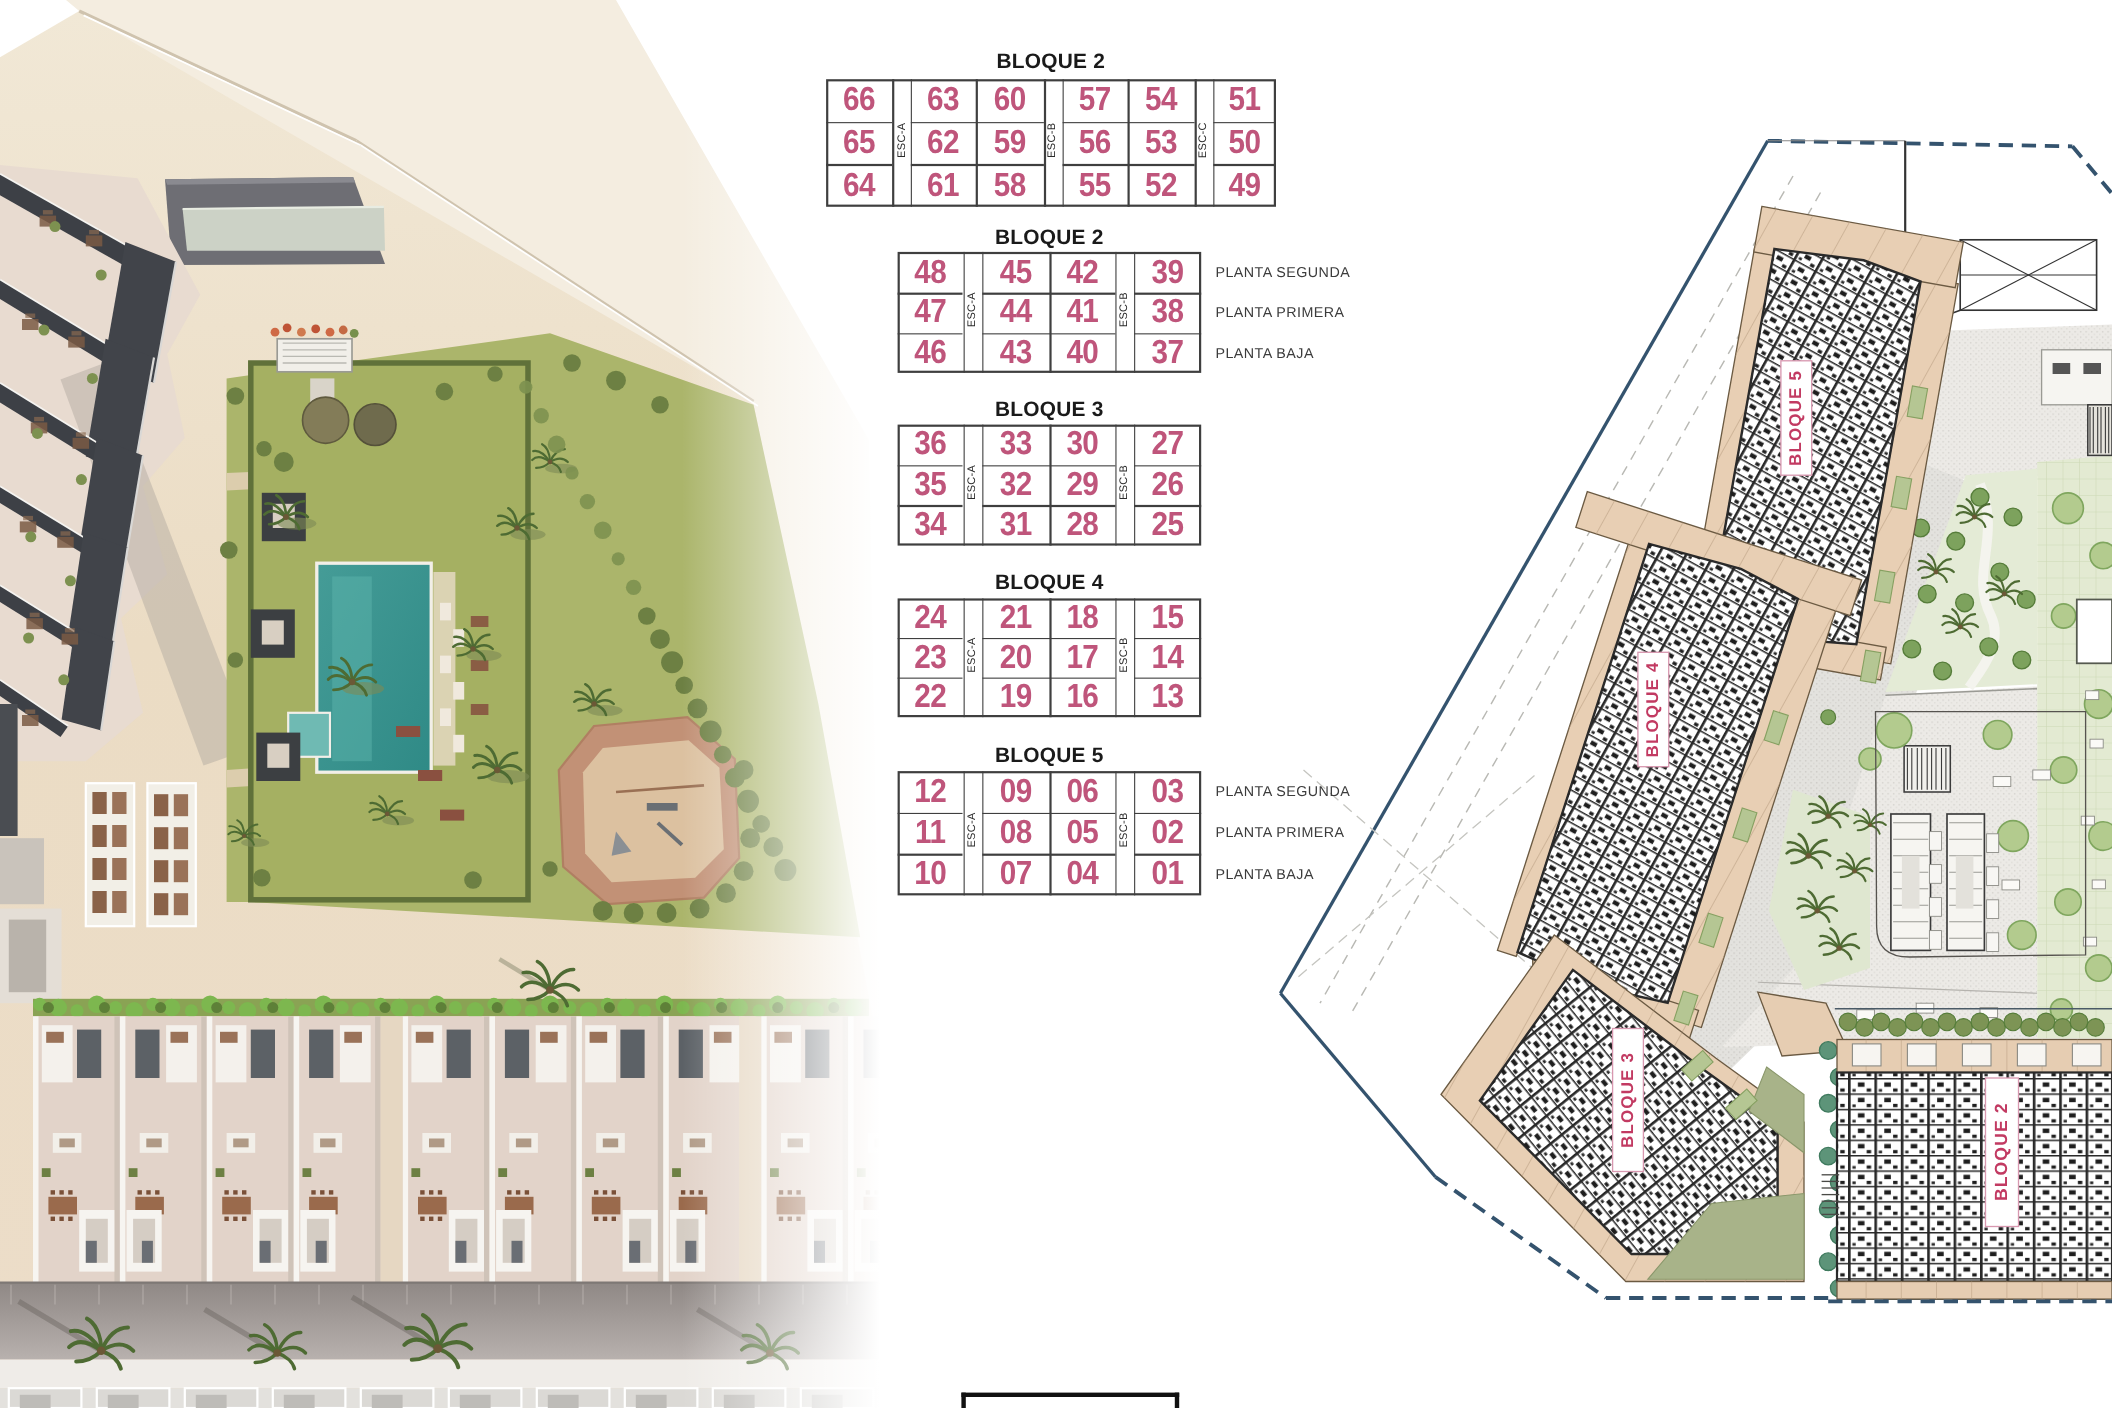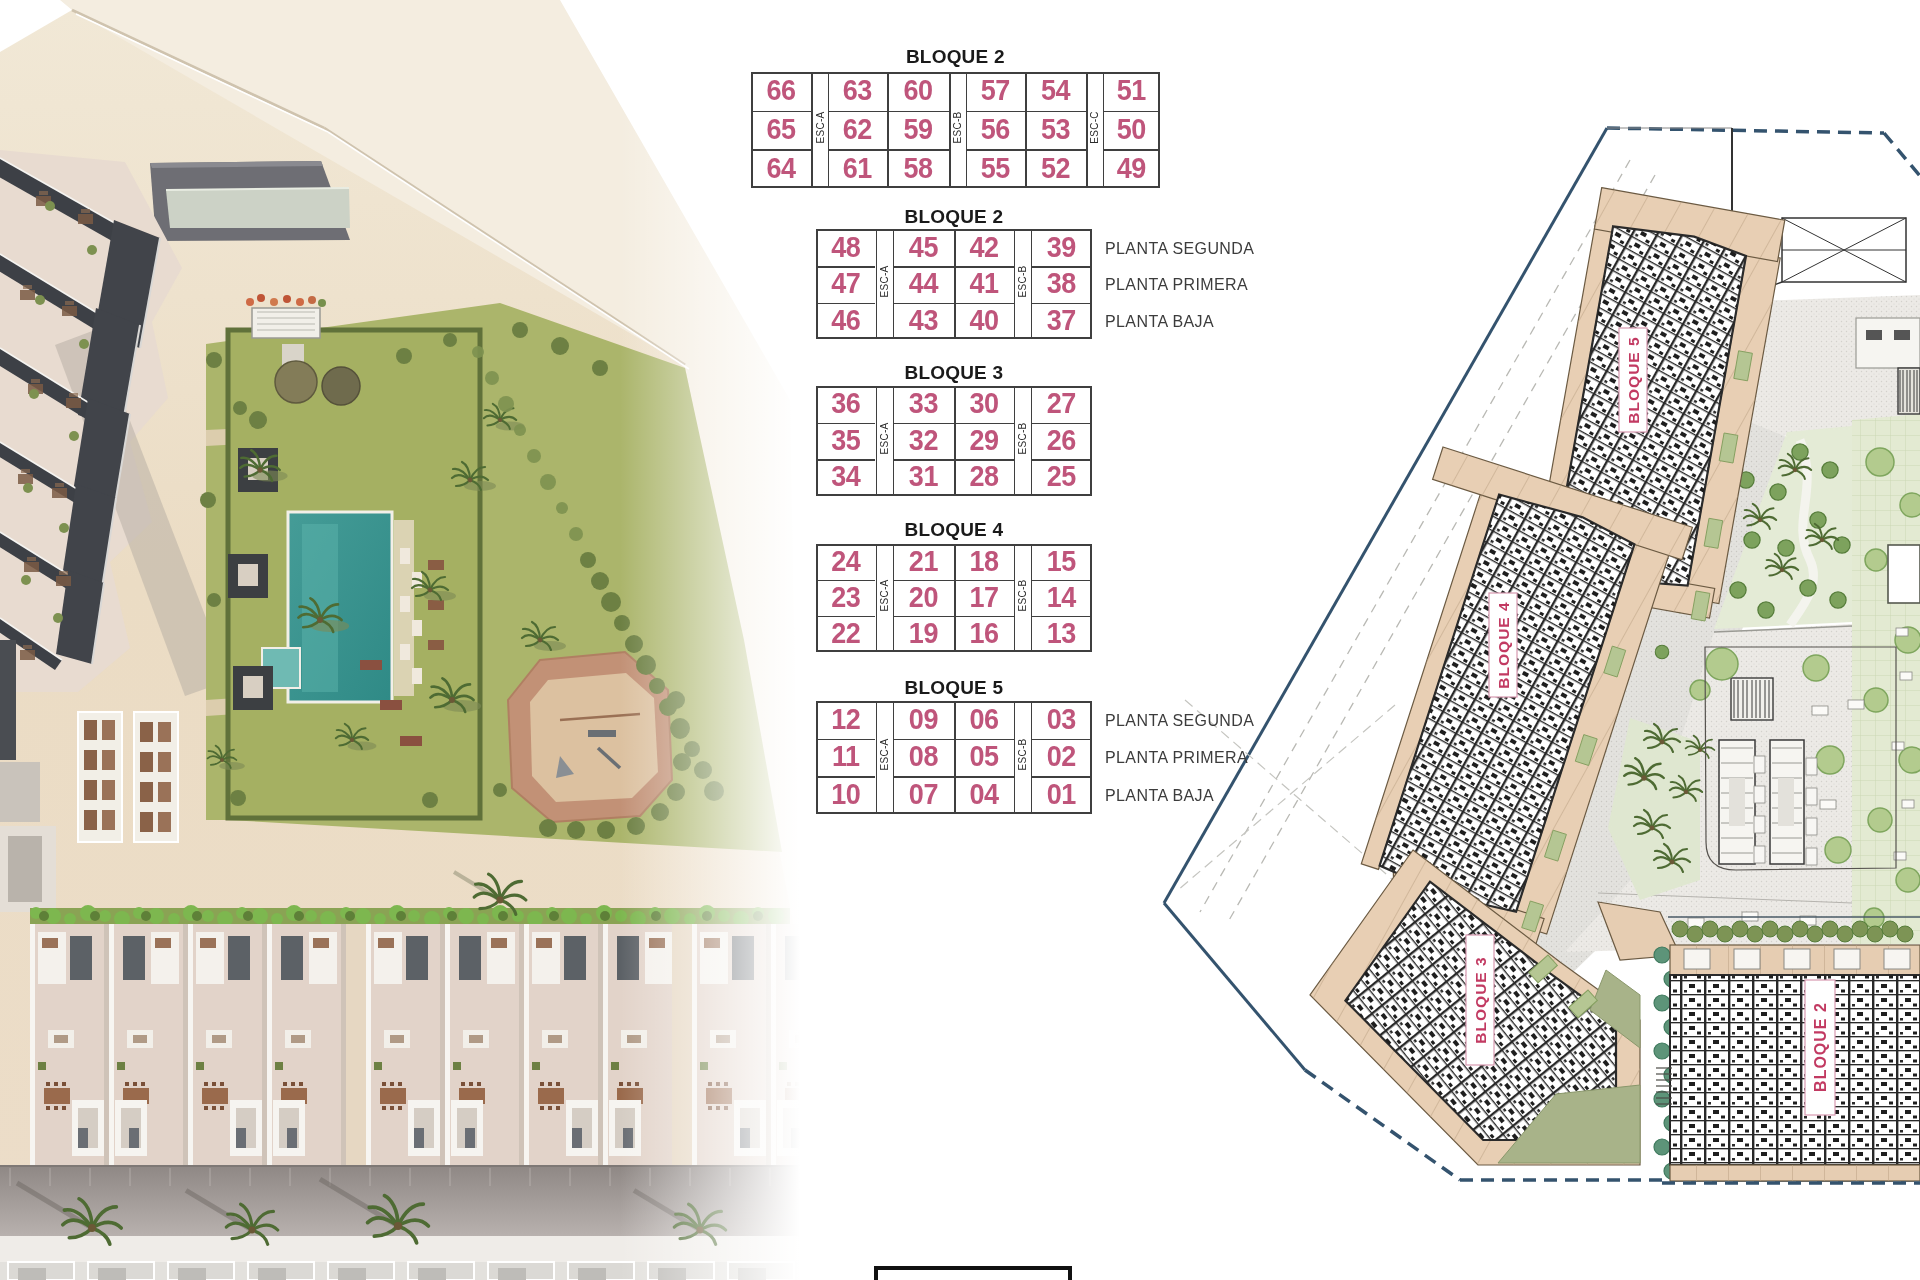--- a/index.html
+++ b/index.html
@@ -1,21 +1,21 @@
 <!DOCTYPE html>
 <html><head><meta charset="utf-8">
 <style>
 html,body{margin:0;padding:0;}
 body{width:1920px;height:1280px;position:relative;background:#ffffff;
  font-family:"Liberation Sans", sans-serif;overflow:hidden;}
 .num{position:absolute;color:#bf557b;font-weight:bold;font-size:27px;letter-spacing:-0.5px;
  text-align:center;transform:scaleY(1.12);}
 .ttl{position:absolute;color:#1a1a1a;font-weight:bold;font-size:19px;text-align:center;letter-spacing:.2px;}
 .esc{position:absolute;color:#2b2b2b;font-size:10px;letter-spacing:.3px;transform:rotate(-90deg);transform-origin:center;}
-.pl{position:absolute;color:#3c3c3c;font-size:16px;letter-spacing:.4px;white-space:nowrap;}
+.pl{position:absolute;color:#3c3c3c;font-size:13px;letter-spacing:.4px;white-space:nowrap;}
 .vl{position:absolute;background:#3f3f3f;width:1.6px;}
 .hl{position:absolute;background:#3f3f3f;height:1.6px;}
 .tbl{position:absolute;border:2px solid #3f3f3f;box-sizing:border-box;}
 </style></head><body>
 
 <svg width="1920" height="1280" viewBox="0 0 1920 1280" style="position:absolute;left:0;top:0;">
 <defs>
 <linearGradient id="sandG" x1="0" y1="0" x2="0" y2="1">
  <stop offset="0" stop-color="#f1e8d6"></stop>
         <stop offset="0.45" stop-color="#ebdcc4"></stop>

